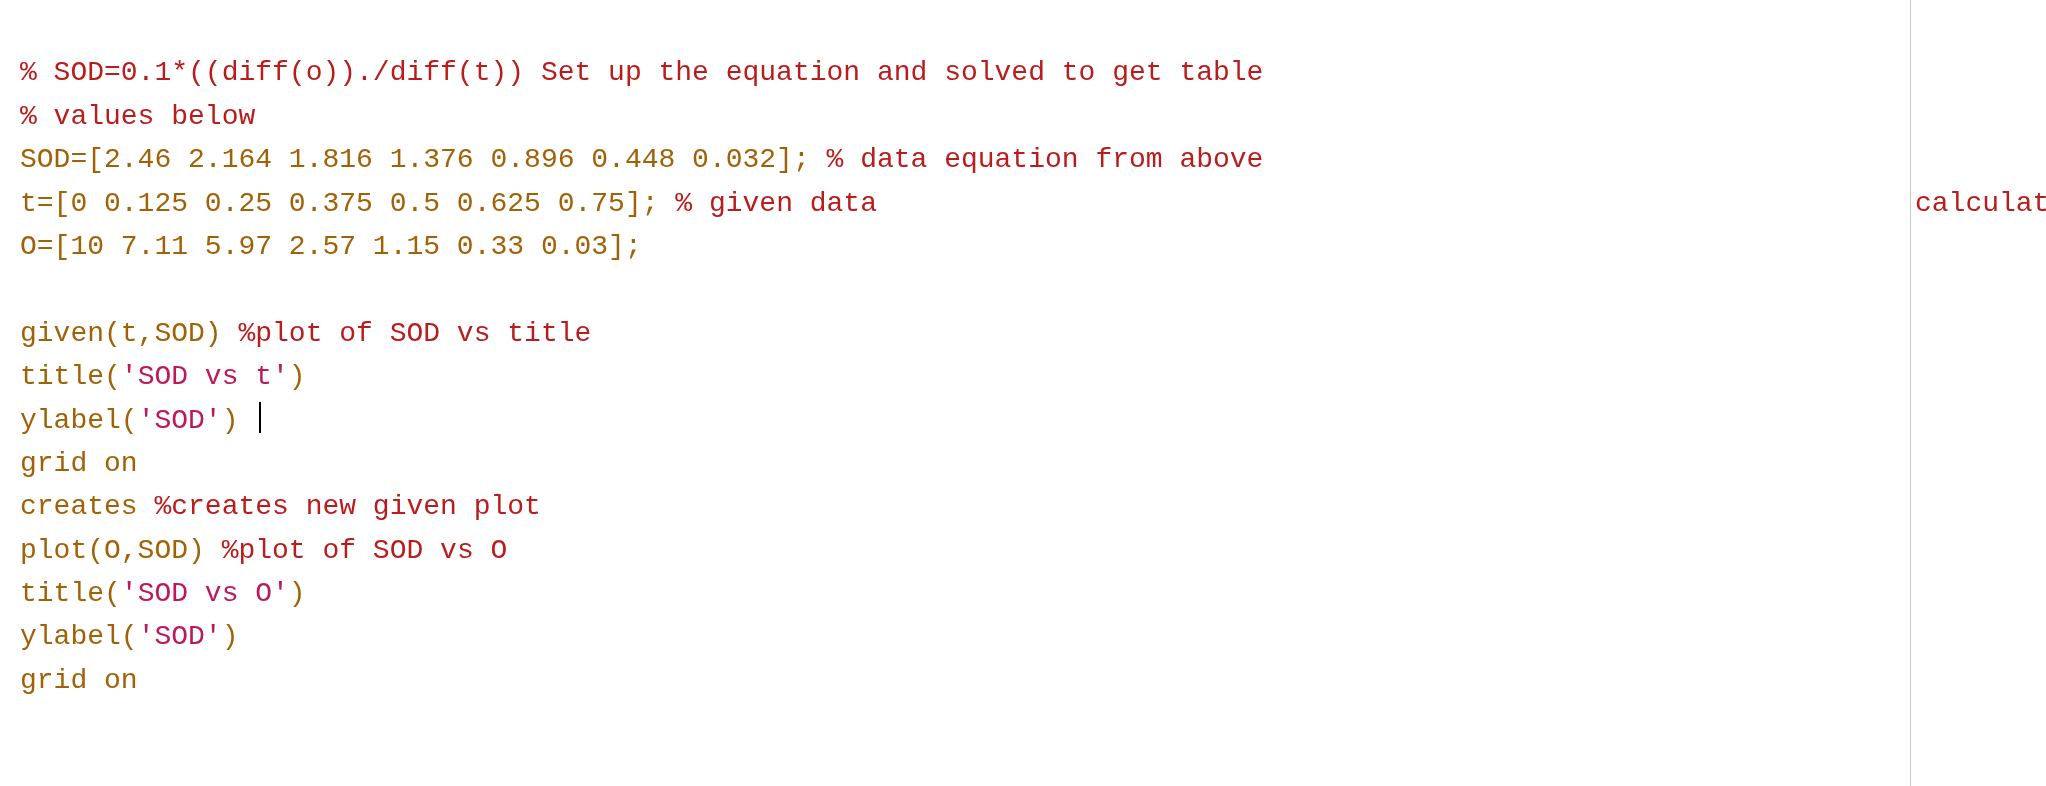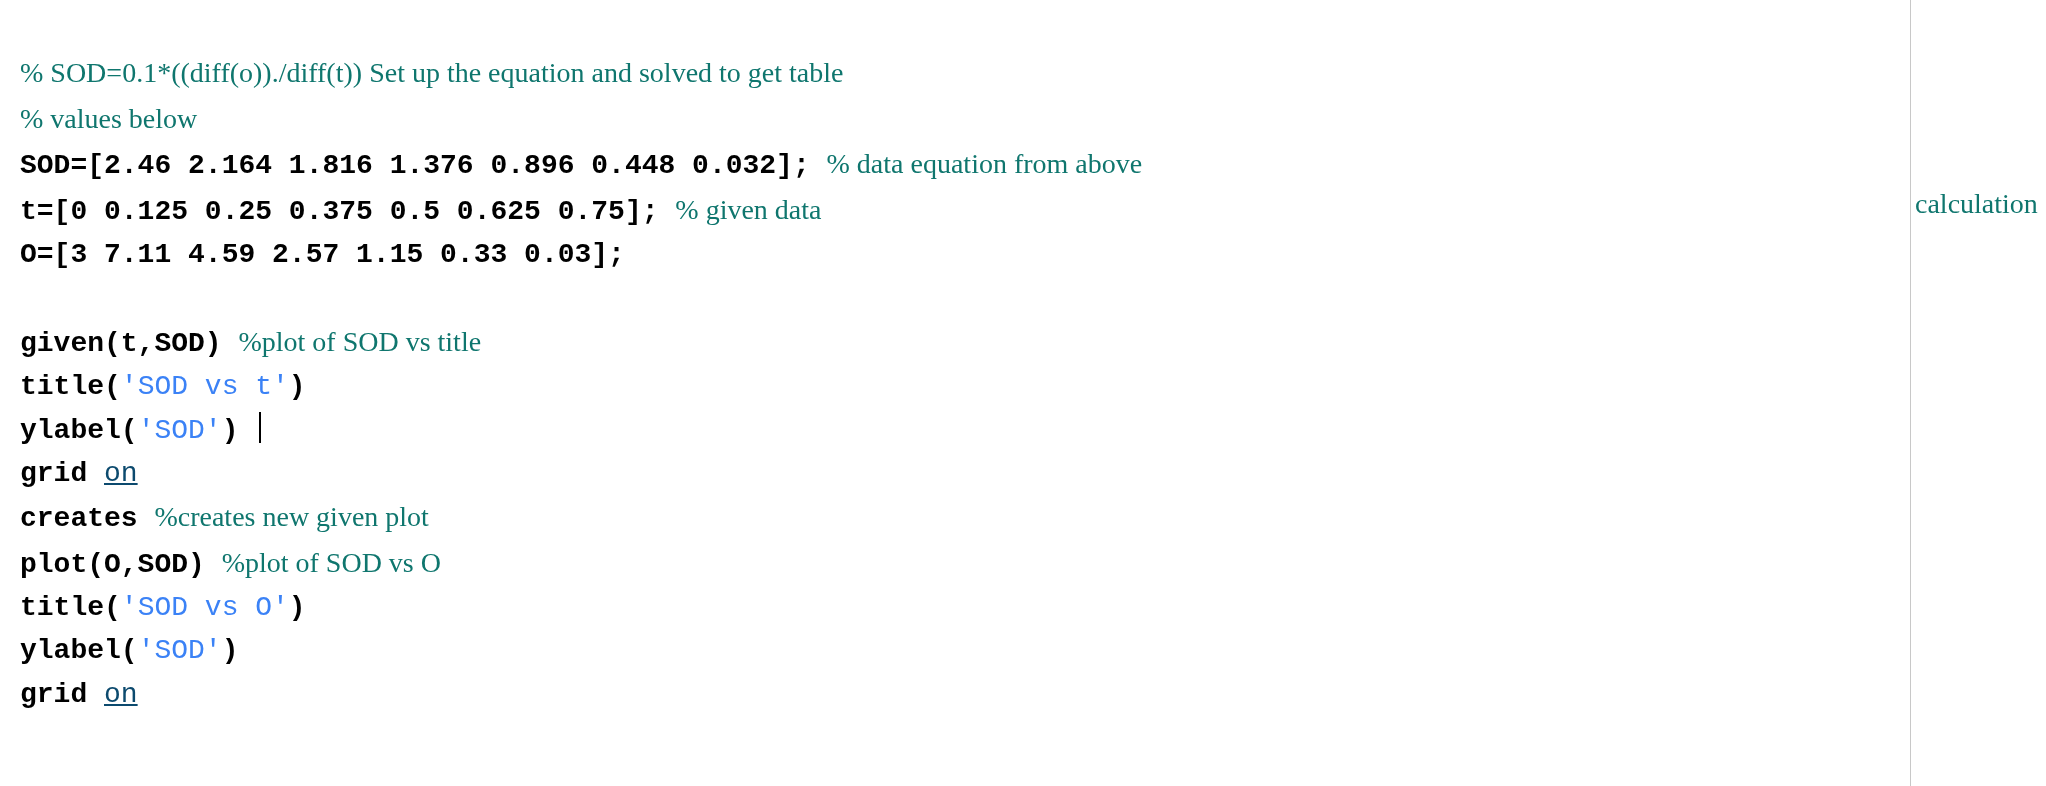--- a/index.html
+++ b/index.html
@@ -38,42 +38,42 @@
   .right-pane {
     position: absolute;
     left: 1911px;
     top: 0;
     width: 135px;
     height: 786px;
     padding: 8px 0 8px 4px;
     white-space: pre;
     overflow: hidden;
   }
-  .t-comment  { color: #0f766e; font-family: Liberation Serif, serif; }
-  .t-default  { color: #000000; font-weight: bold; }
-  .t-string   { color: #3b82f6; }
-  .t-keyword  { color: #0c4a6e; text-decoration: underline; }
+  .t-comment  { color: #b91c1c; }
+  .t-default  { color: #a16207; }
+  .t-string   { color: #be185d; }
+  .t-keyword  { color: #a16207; }
   .cursor {
     display: inline-block;
     width: 0;
     height: 1.1em;
     border-left: 2px solid #000;
     vertical-align: -0.18em;
     margin-left: 4px;
   }
 </style>
 </head>
 <body>
 
 <div class="editor">
 <span><span class="t-comment">% SOD=0.1*((diff(o))./diff(t)) Set up the equation and solved to get table</span></span>
 <span><span class="t-comment">% values below</span></span>
 <span><span class="t-default">SOD=[2.46 2.164 1.816 1.376 0.896 0.448 0.032]; </span><span class="t-comment">% data equation from above </span></span>
 <span><span class="t-default">t=[0 0.125 0.25 0.375 0.5 0.625 0.75]; </span><span class="t-comment">% given data</span></span>
-<span><span class="t-default">O=[3 7.11 4.59 2.57 1.15 0.33 0.03];</span></span>
+<span><span class="t-default">O=[10 7.11 5.97 2.57 1.15 0.33 0.03];</span></span>
 <span><span class="t-default"></span></span>
 <span><span class="t-default">given(t,SOD) </span><span class="t-comment">%plot of SOD vs title</span></span>
 <span><span class="t-default">title(</span><span class="t-string">'SOD vs t'</span><span class="t-default">)</span></span>
 <span><span class="t-default">ylabel(</span><span class="t-string">'SOD'</span><span class="t-default">) </span><span class="cursor"></span></span>
 <span><span class="t-default">grid </span><span class="t-keyword">on</span></span>
 <span><span class="t-default">creates </span><span class="t-comment">%creates new given plot</span></span>
 <span><span class="t-default">plot(O,SOD) </span><span class="t-comment">%plot of SOD vs O</span></span>
 <span><span class="t-default">title(</span><span class="t-string">'SOD vs O'</span><span class="t-default">)</span></span>
 <span><span class="t-default">ylabel(</span><span class="t-string">'SOD'</span><span class="t-default">)</span></span>
 <span><span class="t-default">grid </span><span class="t-keyword">on</span></span>

